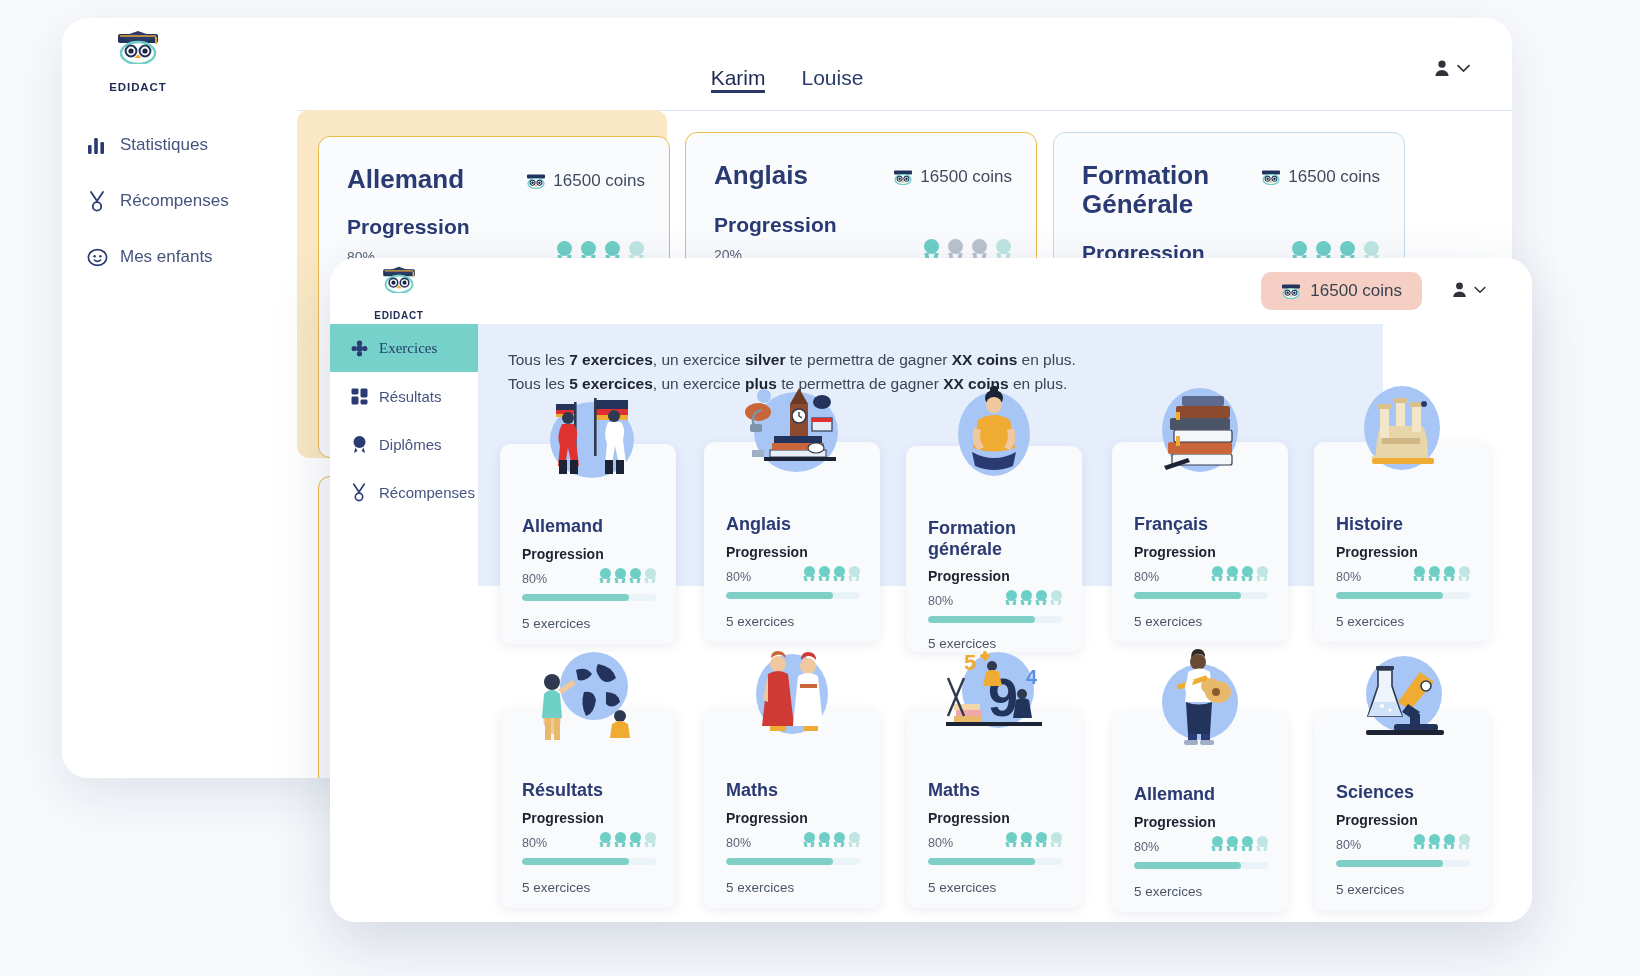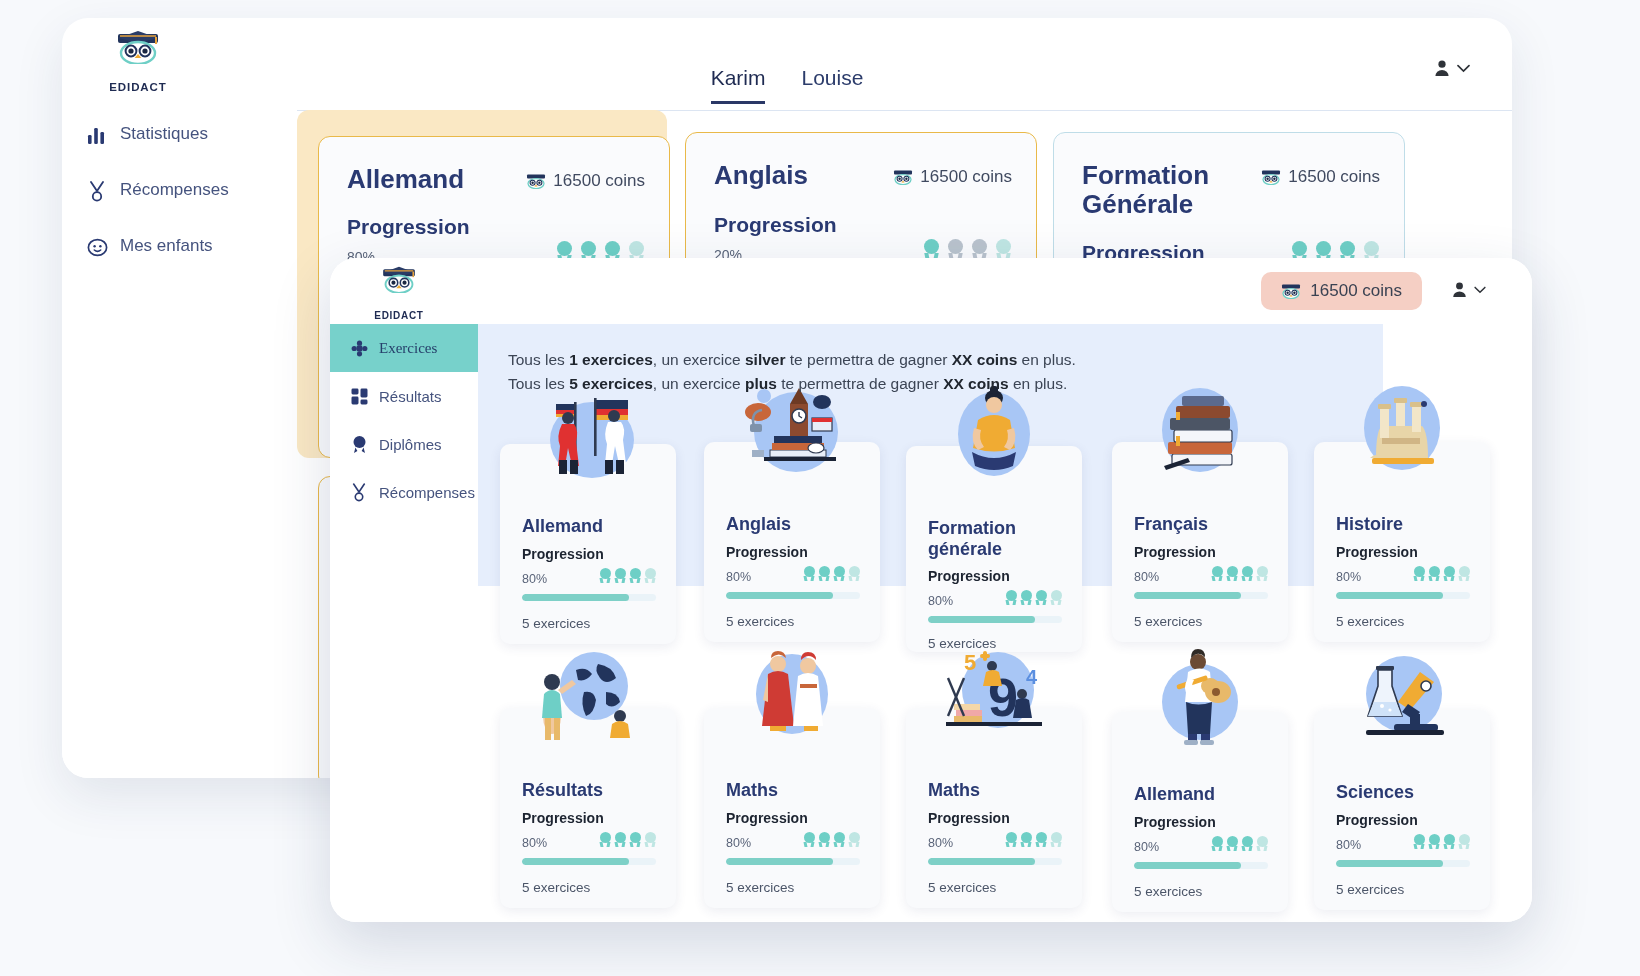--- a/index.html
+++ b/index.html
@@ -26,33 +26,33 @@
   .logo-block{position:absolute;left:28px;top:12px;width:96px;text-align:center;}
   .logo-owl{width:48px;height:34px;margin:0 auto;display:block;}
   .logo-word{
     font-size:11.5px;font-weight:bold;letter-spacing:.9px;color:#1f2b52;margin-top:17px;
   }
   .kidtabs{
     position:absolute;left:0;top:48px;width:1450px;
     display:flex;justify-content:center;gap:36px;
   }
   .kidtab{
-    font-size:21px;color:#2c3c6b;padding-bottom:11px;cursor:pointer;
+    font-size:21px;color:#2c3c6b;cursor:pointer;
     border-bottom:3px solid transparent;
   }
   .kidtab.active{border-bottom-color:#2a3866;color:#1f2b52;}
   .bg-divider{position:absolute;left:235px;top:92px;width:1215px;height:1px;background:#dce5f2;}
   .acct{position:absolute;right:42px;top:40px;display:flex;align-items:center;gap:5px;cursor:pointer;}
   .acct svg{display:block;}
 
   
   .bg-side{position:absolute;left:0;top:92px;width:235px;height:668px;background:#fff;}
   .bg-nav{position:absolute;left:24px;top:14px;width:200px;}
   .bg-navitem{
-    display:flex;align-items:flex-start;gap:12px;height:42px;margin-bottom:14px;
+    display:flex;align-items:center;gap:12px;height:42px;margin-bottom:14px;
     color:#45537e;font-size:17px;cursor:pointer;
   }
   .bg-navitem .ic{width:22px;height:22px;display:flex;align-items:center;justify-content:center;}
 
   
   .beige{
     position:absolute;background:#fae8c4;border-radius:12px;
   }
   .beige1{left:235px;top:92px;width:370px;height:348px;}
   .beige2{left:1092px;top:568px;width:430px;height:352px;border-radius:18px 18px 18px 60px;}
@@ -482,21 +482,21 @@
         </span>
         <span>Récompenses</span>
       </div>
     </div>
 
     <div class="m-body">
       <div class="infoband"></div>
 
       <div class="infotext">
         <div>
-          <span>Tous les </span><b>1 exercices</b><span>, un exercice </span><b>silver</b><span> te permettra de gagner </span><b>XX coins</b><span> en plus.</span>
+          <span>Tous les </span><b>7 exercices</b><span>, un exercice </span><b>silver</b><span> te permettra de gagner </span><b>XX coins</b><span> en plus.</span>
         </div>
         <div>
           <span>Tous les </span><b>5 exercices</b><span>, un exercice </span><b>plus</b><span> te permettra de gagner </span><b>XX coins</b><span> en plus.</span>
         </div>
       </div>
 
       <div class="grid">
 
         <div class="card" style="left:22px;top:120px;height:200px;">
           <svg class="art" viewBox="0 0 128 104">

